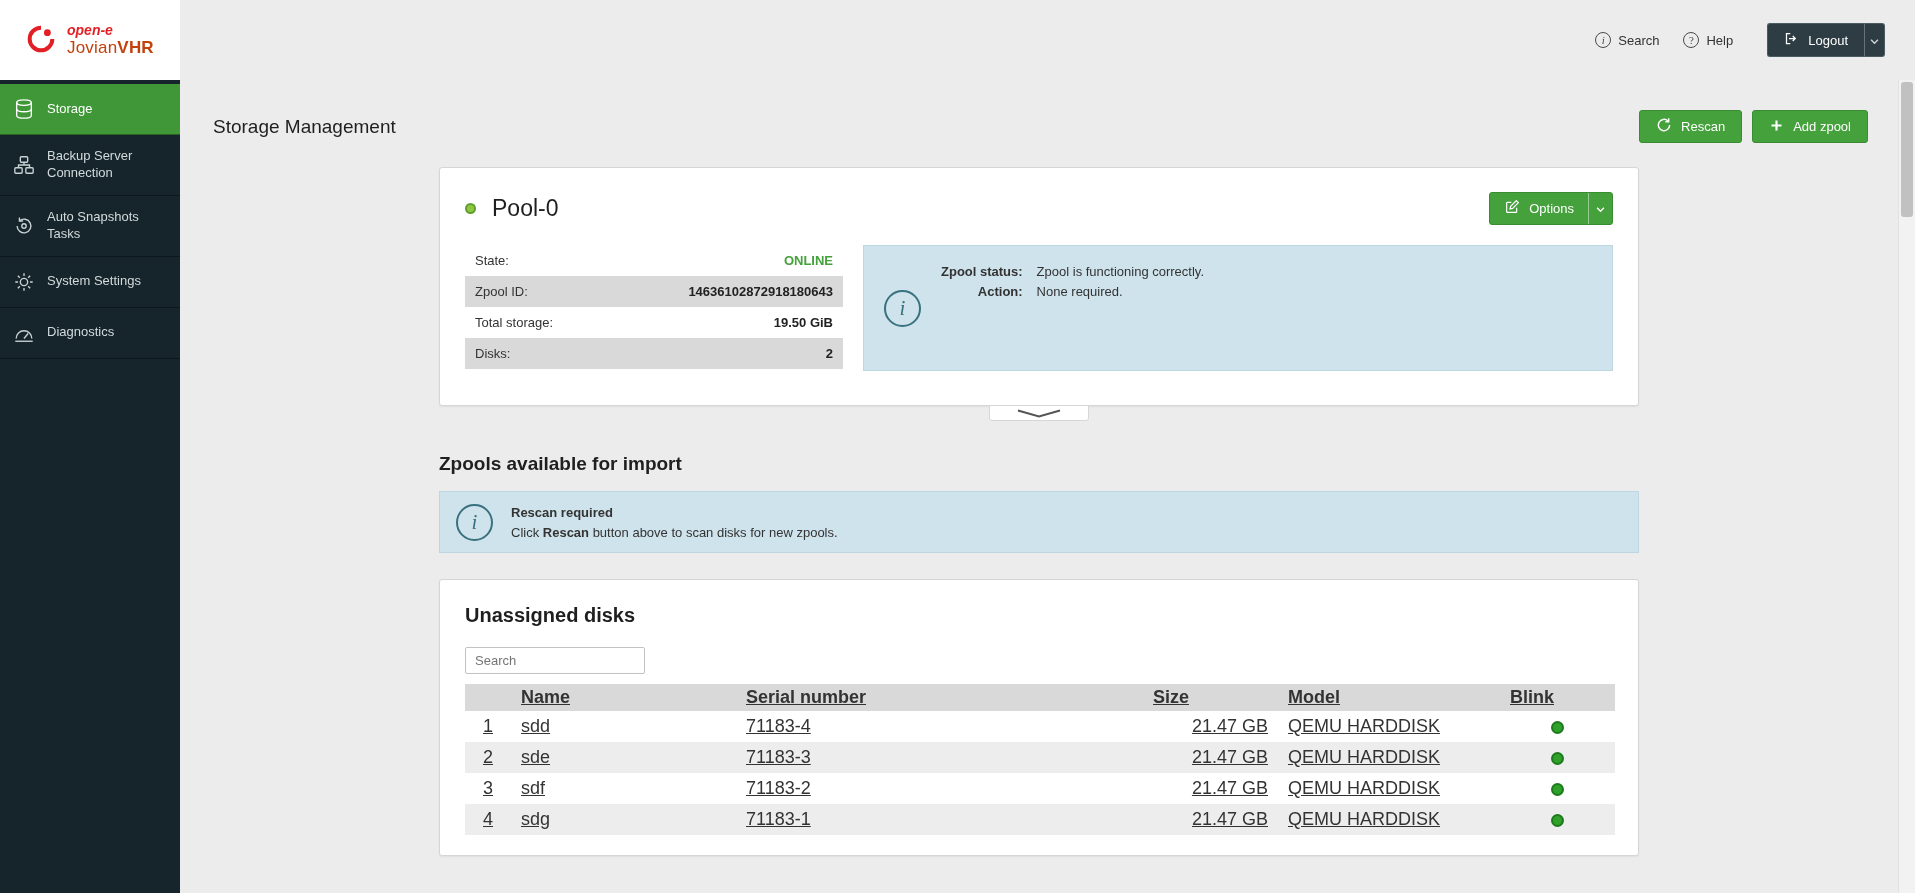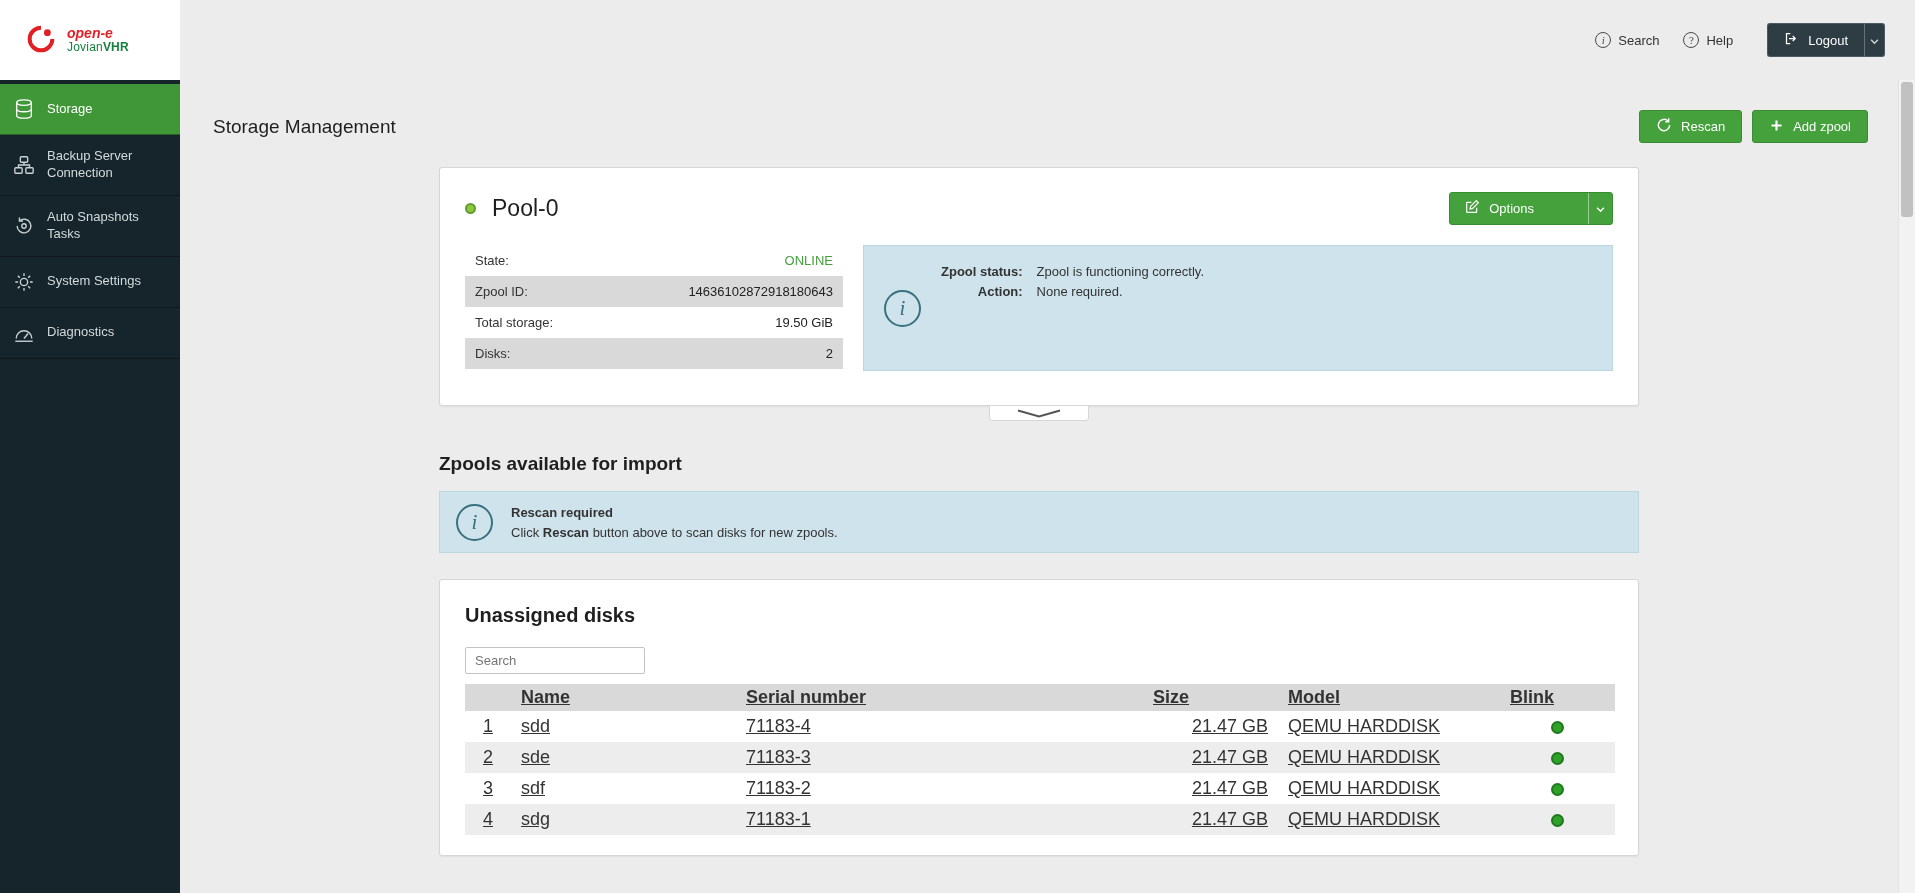--- a/index.html
+++ b/index.html
@@ -17,21 +17,21 @@
   .sidebar {
     position:absolute; left:0; top:0; bottom:0; width:180px;
     background:var(--color-sidebar-bg,#15252b); z-index:5;
   }
   .logo {
     height:80px; background:#fff; display:flex; align-items:center;
     padding:0 24px; gap:9px;
   }
   .logo-text { display:flex; flex-direction:column; line-height:1.15; }
   .logo-script { color:#e31f26; font-style:italic; font-weight:700; font-size:14px; }
-  .logo-product { font-size:12px; color:#15803d; letter-spacing:.2px; }
+  .logo-product { font-size:17px; color:#c2410c; letter-spacing:.2px; }
   .logo-product .vhr { font-weight:700; }
   .nav { padding-top:4px; }
   .nav-item {
     display:flex; align-items:center; gap:11px; padding:13px 12px;
     color:#d3dadc; font-size:13px; line-height:1.3; cursor:pointer;
     border-bottom:1px solid rgba(0,0,0,.35);
   }
   .nav-item .nicon { width:24px; height:24px; flex:none; color:#c9d2d5; display:flex; align-items:center; justify-content:center; }
   .nav-item.active { background:var(--color-sidebar-active,#3f9737); color:#ffffff; }
   .nav-item.active .nicon { color:#fff; }
@@ -94,31 +94,31 @@
   }
 
   
   .pool-card { margin-top:24px; padding:24px 25px 34px; }
   .pool-head { display:flex; align-items:center; justify-content:space-between; margin-bottom:20px; }
   .pool-title-wrap { display:flex; align-items:center; gap:16px; }
   .status-dot { width:11px; height:11px; border-radius:50%; background:#8dc63f; border:2px solid #5f9e2f; }
   .pool-title { font-size:23px; font-weight:400; color:#1f1f1f; }
   .btn-options {
     display:flex; align-items:stretch; background:var(--color-accent,#44a13c);
-    border:1px solid #3a8c33; color:#fff; border-radius:3px; overflow:hidden; height:33px;gap:40px;
+    border:1px solid #3a8c33; color:#fff; border-radius:3px; overflow:hidden; height:33px;
   }
   .opt-main { display:flex; align-items:center; gap:9px; padding:0 14px; cursor:pointer; font-size:13px; }
   .opt-caret { width:24px; display:flex; align-items:center; justify-content:center; border-left:1px solid rgba(255,255,255,.45); cursor:pointer; }
 
   .pool-body { display:flex; gap:20px; }
   .pool-stats { width:378px; flex:none; }
   .stat-row { display:flex; justify-content:space-between; align-items:center; height:31px; padding:0 10px; }
   .stat-row:nth-child(even) { background:#d9d9d9; }
   .stat-label { color:#333; }
-  .stat-value { font-weight:400; color:#222; }
+  .stat-value { font-weight:700; color:#222; }
   .stat-value.online { color:var(--color-online,#44a13c); }
 
   .pool-status-panel {
     flex:1; background:var(--color-info-bg,#cfe3ec); border:1px solid #bdd7e1;
     display:flex; align-items:flex-start; gap:20px; padding:14px 20px; min-height:126px;
   }
   .info-circle {
     width:37px; height:37px; flex:none; border:2px solid var(--color-info-icon,#39717f);
     border-radius:50%; color:var(--color-info-icon,#39717f);
     display:flex; align-items:center; justify-content:center;

